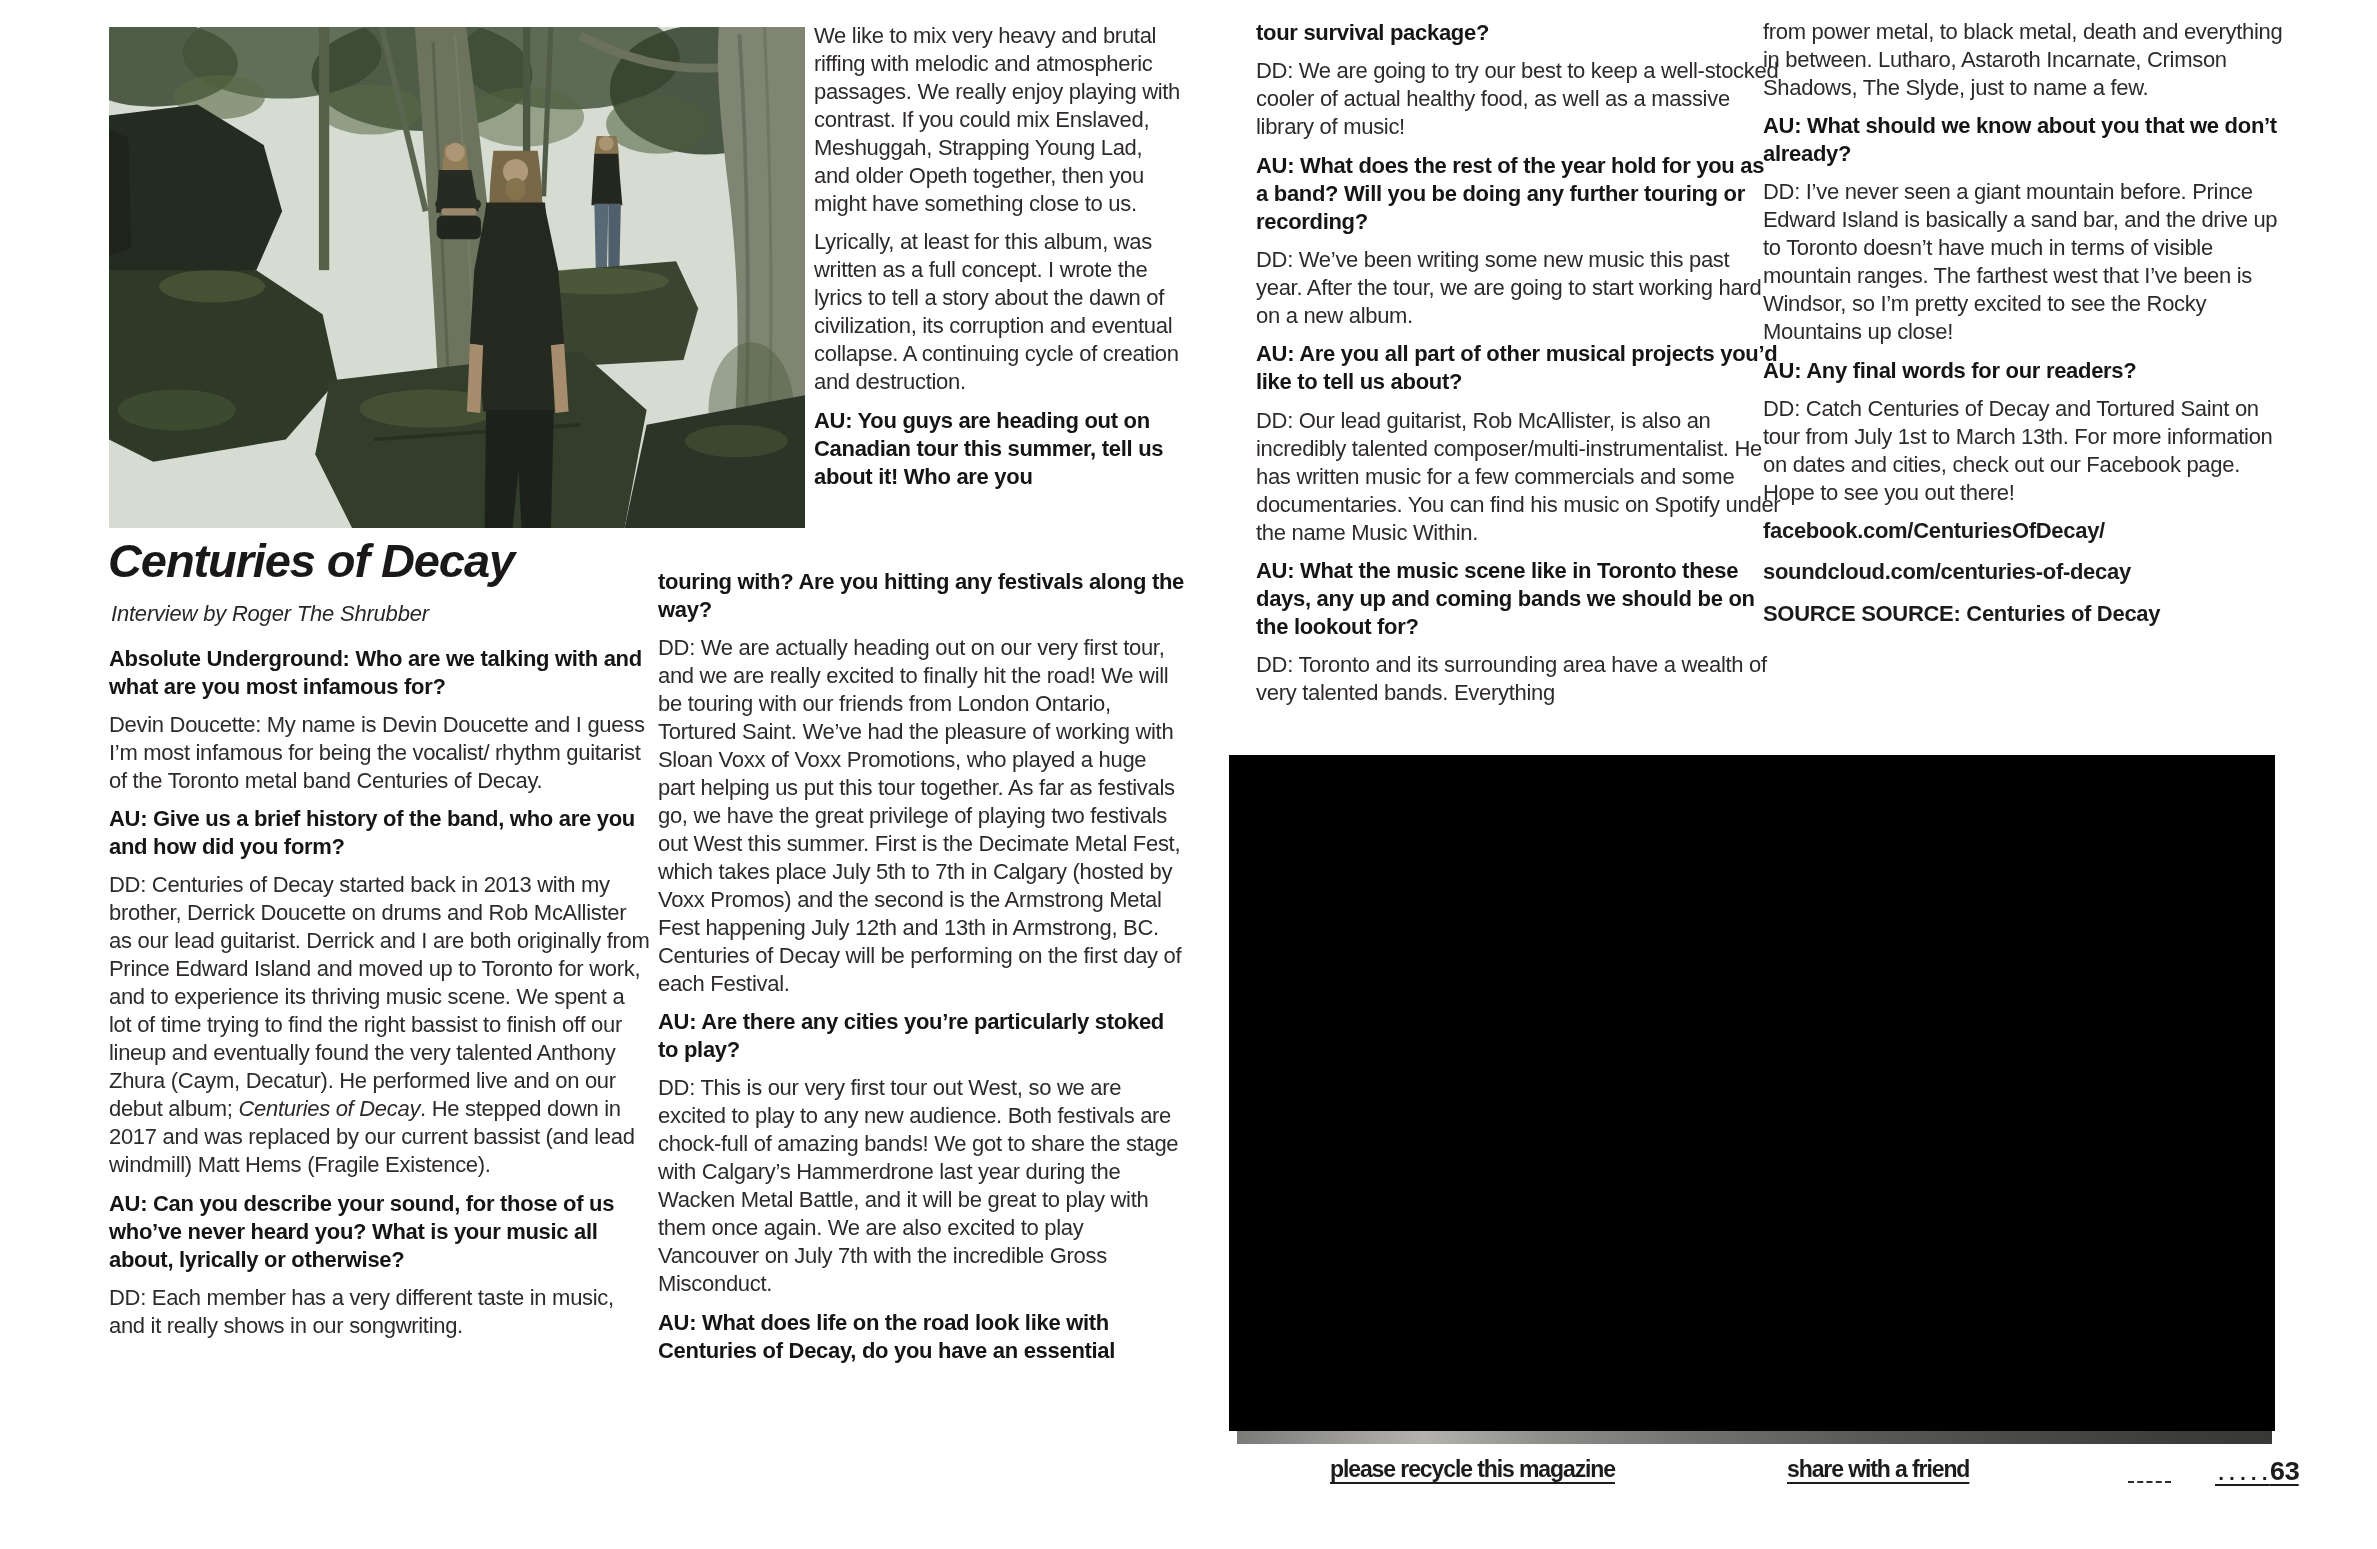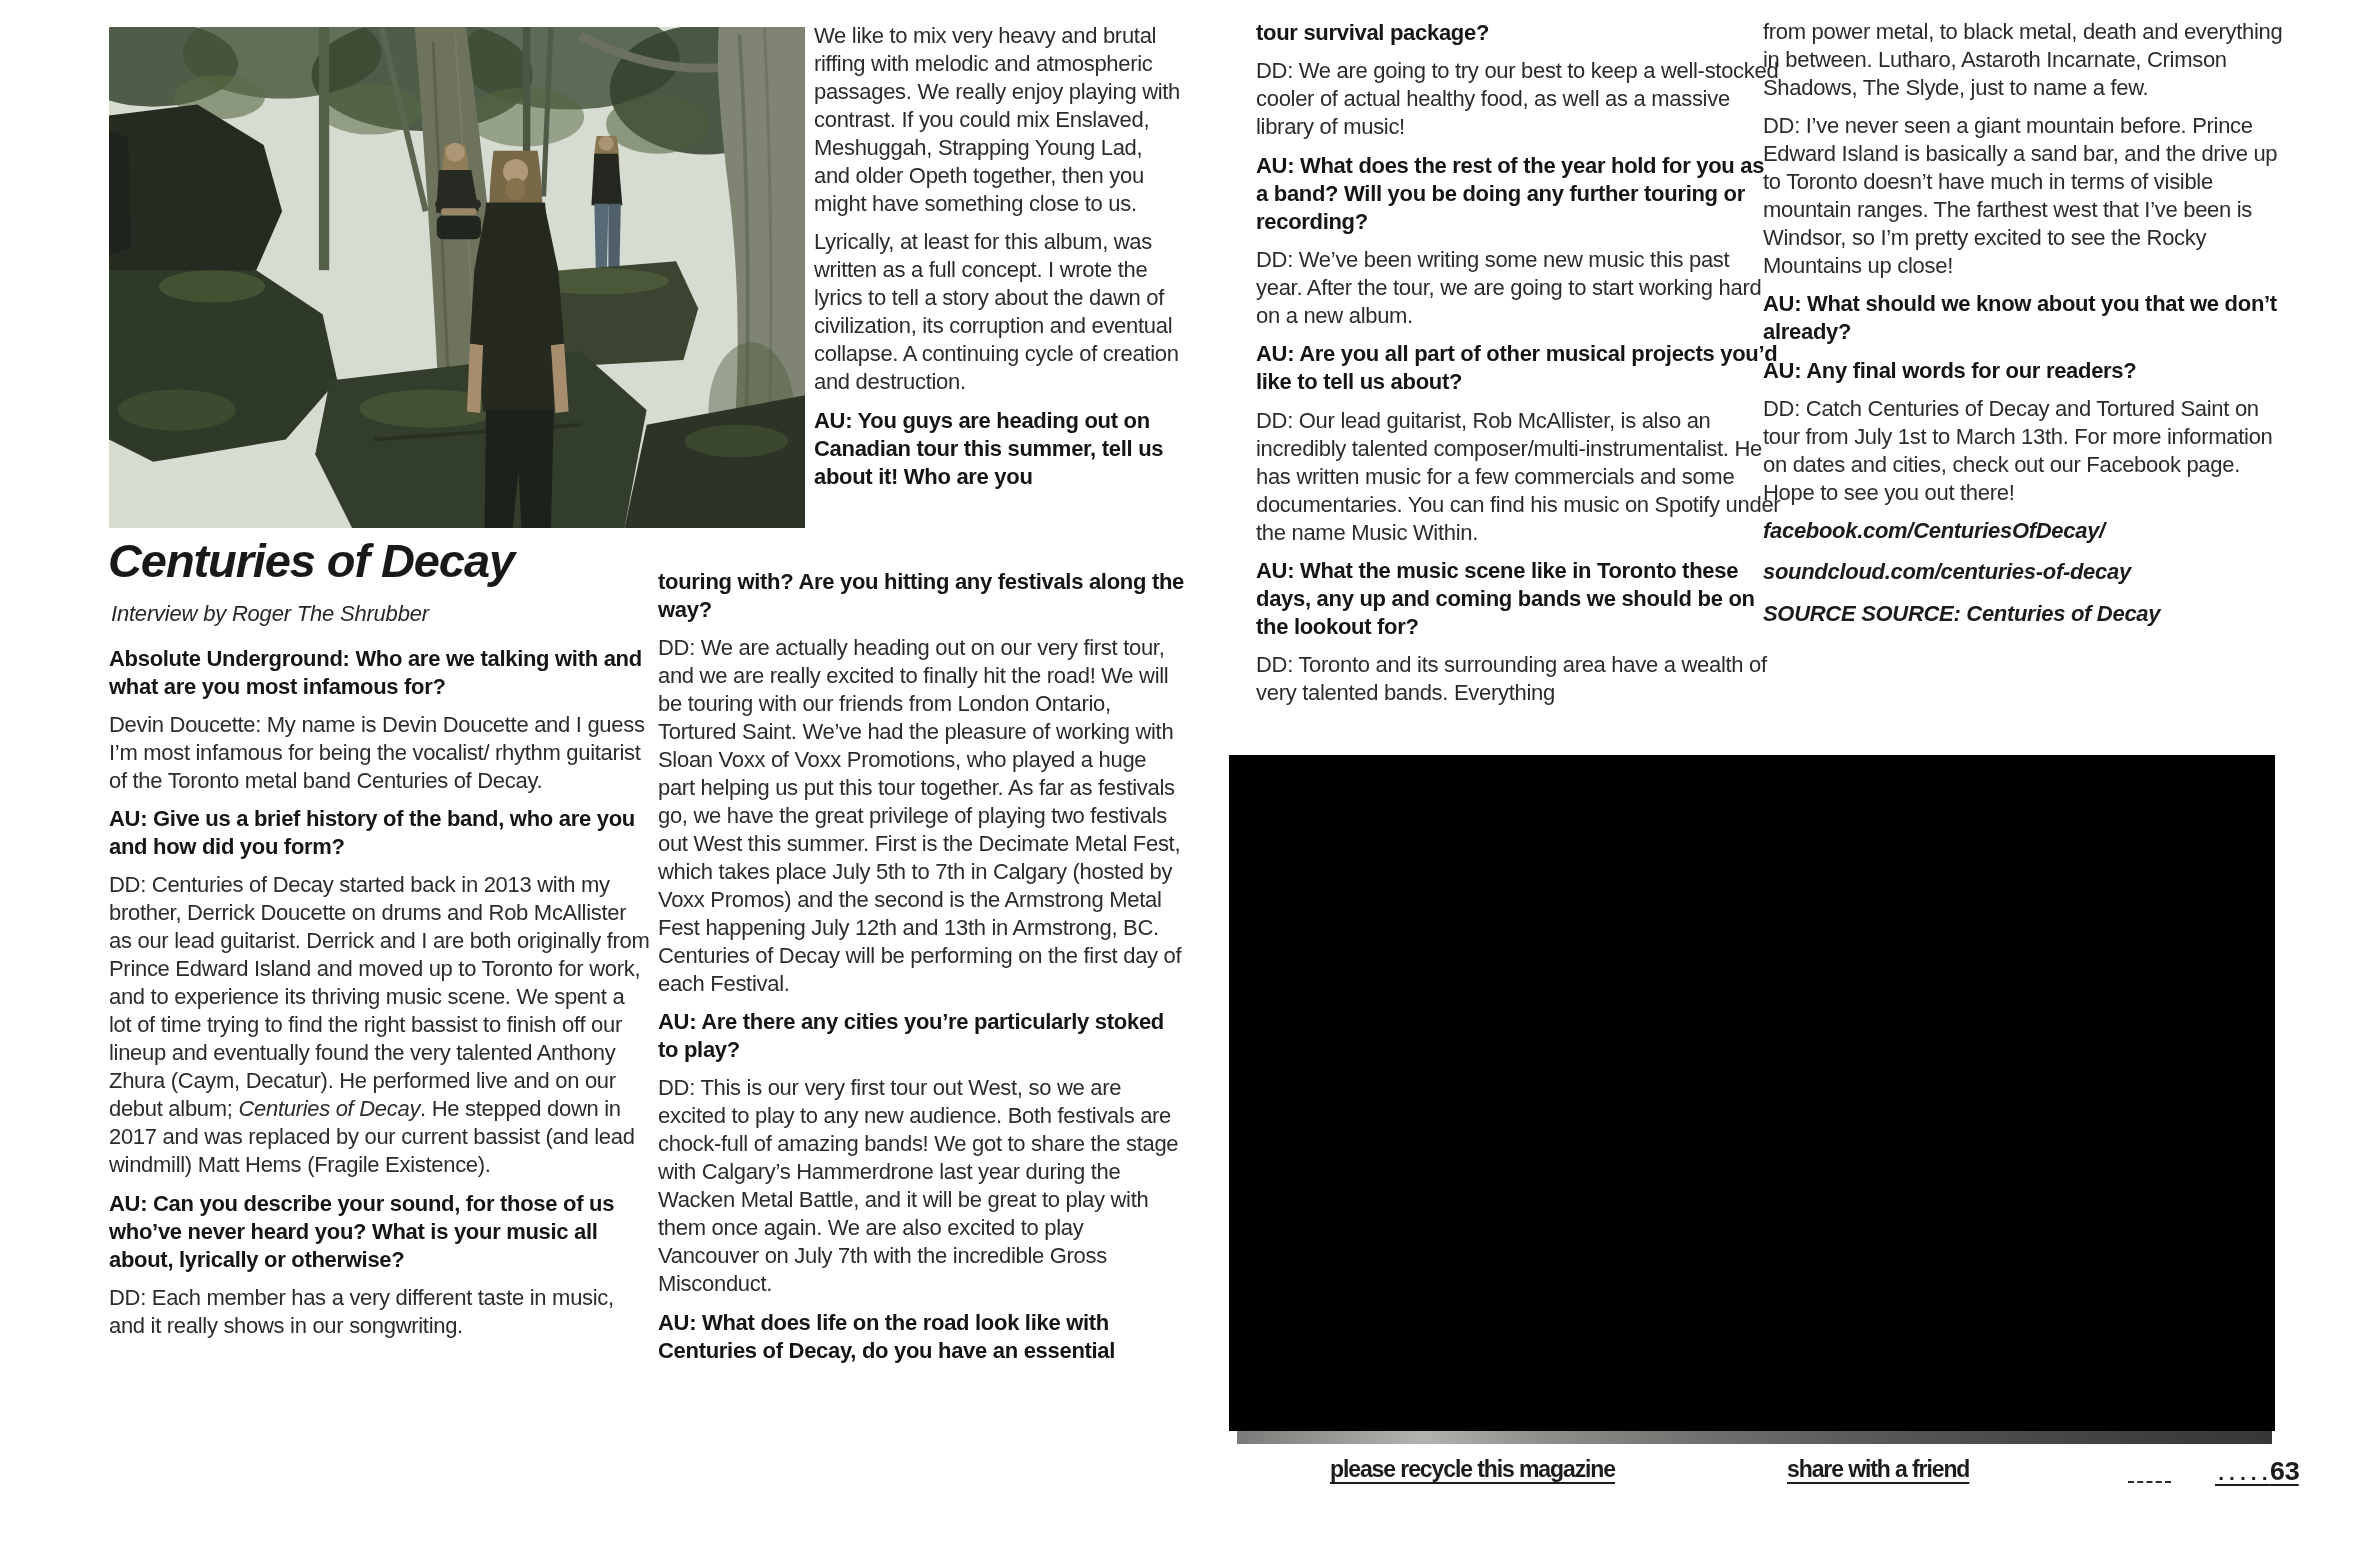--- a/index.html
+++ b/index.html
@@ -5,21 +5,21 @@
   html,body{margin:0;padding:0;}
   body{
     width:2377px;height:1549px;position:relative;background:#ffffff;
     font-family:"Liberation Sans","DejaVu Sans",sans-serif;color:#2b2728;
     overflow:hidden;
   }
   .col{position:absolute;font-size:22px;line-height:28px;letter-spacing:-0.3px;}
   .blk{margin:0 0 10.3px 0;}
   .q{font-weight:700;color:#171415;margin-top:1.5px;}
   .a{color:#2e2a2b;}
-  .link{font-weight:700;font-style:italic;color:#1d1a1b;margin:0 0 13.3px 0;}
+  .link{font-weight:700;color:#1d1a1b;margin:0 0 13.3px 0;}
   .i{font-style:italic;}
   #page-title{
     position:absolute;left:108px;top:535px;width:560px;
     font-size:47px;line-height:52px;font-weight:700;font-style:italic;
     letter-spacing:-1.1px;color:#1b1819;
   }
   #byline{
     position:absolute;left:111px;top:601px;font-size:22px;font-style:italic;
     color:#2b2728;letter-spacing:-0.2px;
   }
@@ -171,22 +171,22 @@
     <p class="blk a">DD: We are going to try our best to keep a well-stocked cooler of actual healthy food, as well as a massive library of music!</p>
     <p class="blk q">AU: What does the rest of the year hold for you as a band? Will you be doing any further touring or recording?</p>
     <p class="blk a">DD: We’ve been writing some new music this past year. After the tour, we are going to start working hard on a new album.</p>
     <p class="blk q">AU: Are you all part of other musical projects you’d like to tell us about?</p>
     <p class="blk a">DD: Our lead guitarist, Rob McAllister, is also an incredibly talented composer/multi-instrumentalist. He has written music for a few commercials and some documentaries. You can find his music on Spotify under the name Music Within.</p>
     <p class="blk q">AU: What the music scene like in Toronto these days, any up and coming bands we should be on the lookout for?</p>
     <p class="blk a">DD: Toronto and its surrounding area have a wealth of very talented bands. Everything</p>
   </div>
 <div id="col4" class="col">
     <p class="blk a">from power metal, to black metal, death and everything in between. Lutharo, Astaroth Incarnate, Crimson Shadows, The Slyde, just to name a few.</p>
+    <p class="blk q">AU: What should we know about you that we don’t already?</p>
     <p class="blk a">DD: I’ve never seen a giant mountain before. Prince Edward Island is basically a sand bar, and the drive up to Toronto doesn’t have much in terms of visible mountain ranges. The farthest west that I’ve been is Windsor, so I’m pretty excited to see the Rocky Mountains up close!</p>
-    <p class="blk q">AU: What should we know about you that we don’t already?</p>
     <p class="blk q">AU: Any final words for our readers?</p>
     <p class="blk a">DD: Catch Centuries of Decay and Tortured Saint on tour from July 1st to March 13th. For more information on dates and cities, check out our Facebook page. Hope to see you out there!</p>
     <p class="blk link">facebook.com/CenturiesOfDecay/</p>
     <p class="blk link">soundcloud.com/centuries-of-decay</p>
     <p class="blk link">SOURCE SOURCE: Centuries of Decay</p>
   </div>
 
 <div id="black-box"></div>
 <div id="photo-sliver"></div>
 

